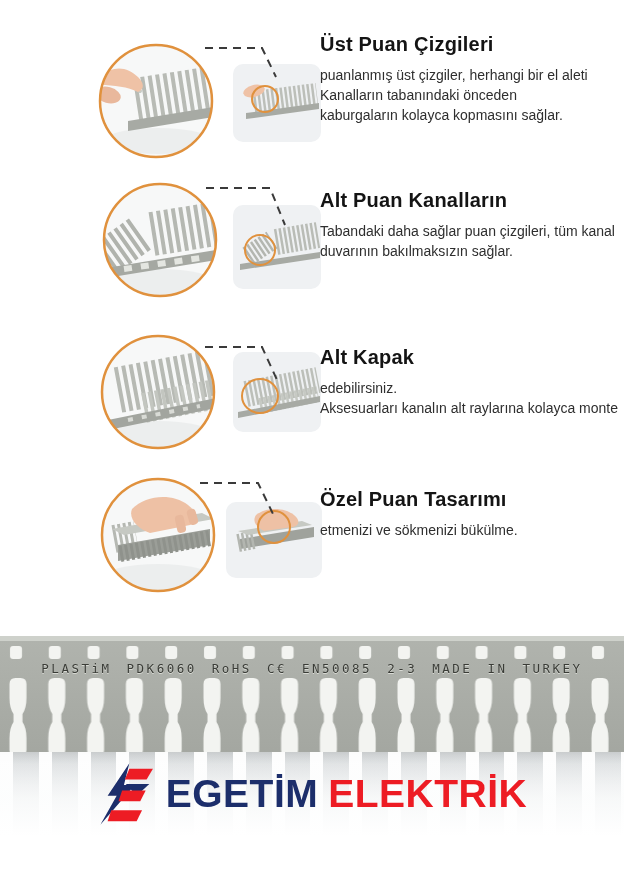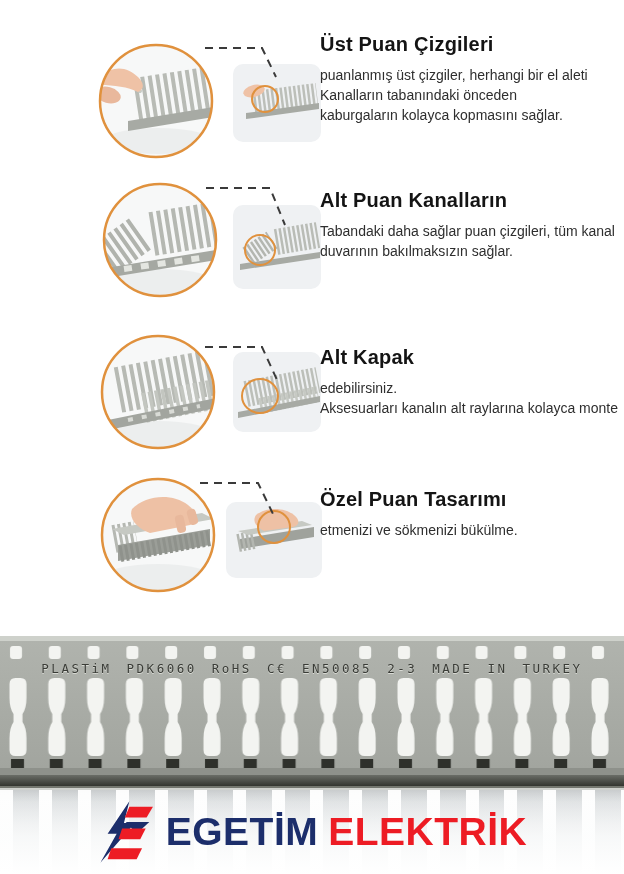--- a/index.html
+++ b/index.html
@@ -10,21 +10,21 @@
   .feature-text{position:absolute;left:320px;width:320px;text-align:left;}
   .feature-title{margin:0 0 9px 0;font-size:20px;line-height:24px;font-weight:bold;color:#141414;
                  letter-spacing:.2px;}
   .feature-body{font-size:14px;line-height:20px;color:#2e2e2e;}
   .feature-body div{white-space:nowrap;}
   #r1i{top:25px;} #r1t{top:32px;}
   #r2i{top:172px;} #r2t{top:188px;}
   #r3i{top:322px;} #r3t{top:345px;}
   #r4i{top:465px;} #r4t{top:487px;}
   .strip{position:absolute;left:0;top:630px;width:624px;height:160px;}
-  .footer{position:absolute;left:0;top:790px;width:624px;height:84px;
+  .footer{position:absolute;left:0;top:752px;width:624px;height:84px;
           background:linear-gradient(180deg,#c6c8c9 0,#e7e9ea 12px,#f5f6f7 34px,#ffffff 84px);}
   .footer .streaks{position:absolute;inset:0;
           background:repeating-linear-gradient(90deg,rgba(255,255,255,.95) 0 13px,rgba(205,209,211,.5) 13px 38.8px);}
   .footer .fade{position:absolute;inset:0;
           background:linear-gradient(180deg,rgba(255,255,255,0) 0,rgba(252,253,253,.8) 46px,#ffffff 84px);}
   .logo{position:absolute;left:50%;top:50%;transform:translate(-50%,-50%);
         display:flex;align-items:center;gap:11px;}
   .logo-words{font-size:39px;font-weight:bold;letter-spacing:.5px;white-space:nowrap;}
   .word-navy{color:#1c2e6b;} .word-red{color:#ed1c24;margin-left:10px;}
   .emboss-hi{fill:#d8dad4;} .emboss-main{fill:#3a3c37;}

